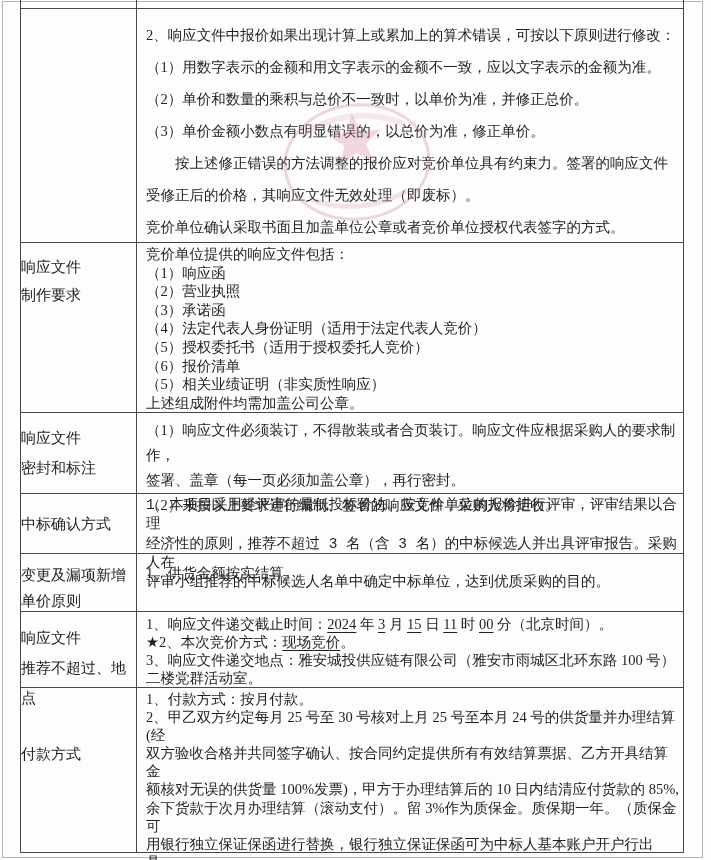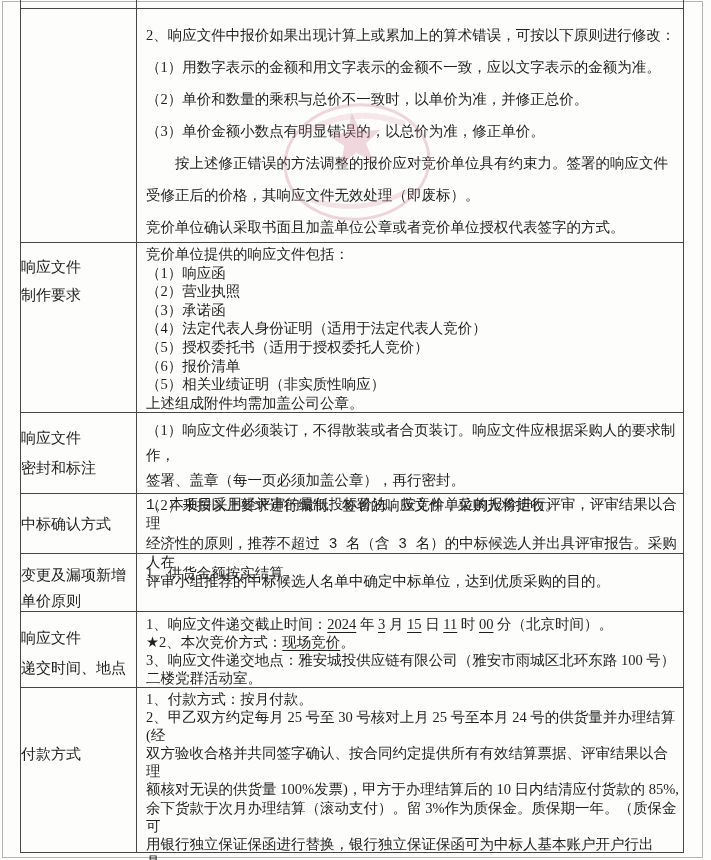--- a/index.html
+++ b/index.html
@@ -135,38 +135,38 @@
         <div class="tline">单价原则</div>
       </div>
     <div class="t-content c5">
         <div class="tline">1、供货金额按实结算。</div>
       </div>
   </div>
 
   <div class="t-row hr6">
     <div class="t-label l6">
         <div class="tline">响应文件</div>
-        <div class="tline">递交时间、地点</div>
+        <div class="tline">推荐不超过、地点</div>
       </div>
     <div class="t-content c6">
         <div class="tline"><span>1、响应文件递交截止时间：</span><span class="u">2024</span><span> 年 </span><span class="u">3</span><span> 月 </span><span class="u">15</span><span> 日 </span><span class="u">11</span><span> 时 </span><span class="u">00</span><span> 分（北京时间）。</span></div>
         <div class="tline"><span>★2、本次竞价方式：</span><span class="u">现场竞价</span><span>。</span></div>
         <div class="tline">3、响应文件递交地点：雅安城投供应链有限公司（雅安市雨城区北环东路 100 号）</div>
         <div class="tline">二楼党群活动室。</div>
       </div>
   </div>
 
   <div class="t-row hr7">
     <div class="t-label l7">
         <div class="tline">付款方式</div>
       </div>
     <div class="t-content c7">
         <div class="tline">1、付款方式：按月付款。</div>
         <div class="tline">2、甲乙双方约定每月 25 号至 30 号核对上月 25 号至本月 24 号的供货量并办理结算(经</div>
-        <div class="tline">双方验收合格并共同签字确认、按合同约定提供所有有效结算票据、评审结果以合理</div>
+        <div class="tline">双方验收合格并共同签字确认、按合同约定提供所有有效结算票据、乙方开具结算金</div>
         <div class="tline">额核对无误的供货量 100%发票)，甲方于办理结算后的 10 日内结清应付货款的 85%,</div>
         <div class="tline">余下货款于次月办理结算（滚动支付）。留 3%作为质保金。质保期一年。（质保金可</div>
         <div class="tline">用银行独立保证保函进行替换，银行独立保证保函可为中标人基本账户开户行出具，</div>
       </div>
   </div>
 </div>
 
 <svg class="seal" viewBox="0 0 154 124" xmlns="http://www.w3.org/2000/svg">
   <ellipse cx="77" cy="62" rx="72" ry="57" fill="none" stroke="#d2849c" stroke-width="3" opacity="0.40"></ellipse>
   <path d="M64,11 L70.8,29.7 L90.6,30.3 L74.9,42.6 L80.5,61.7 L64,50.5 L47.5,61.7 L53.1,42.6 L37.4,30.3 L57.2,29.7 Z" fill="#d2849c" opacity="0.38" transform="translate(13,2)"></path>

